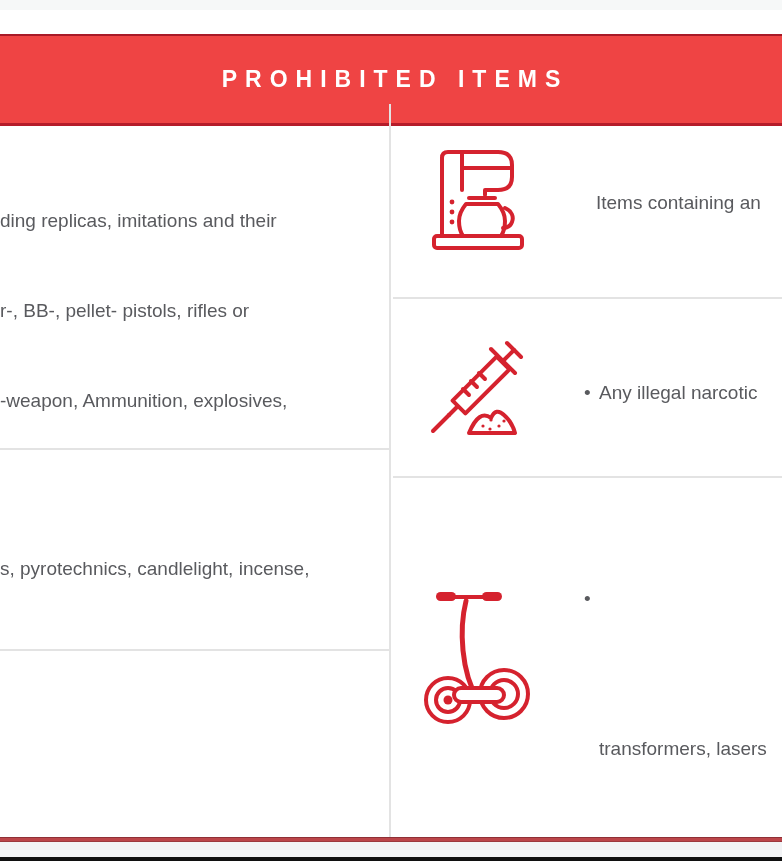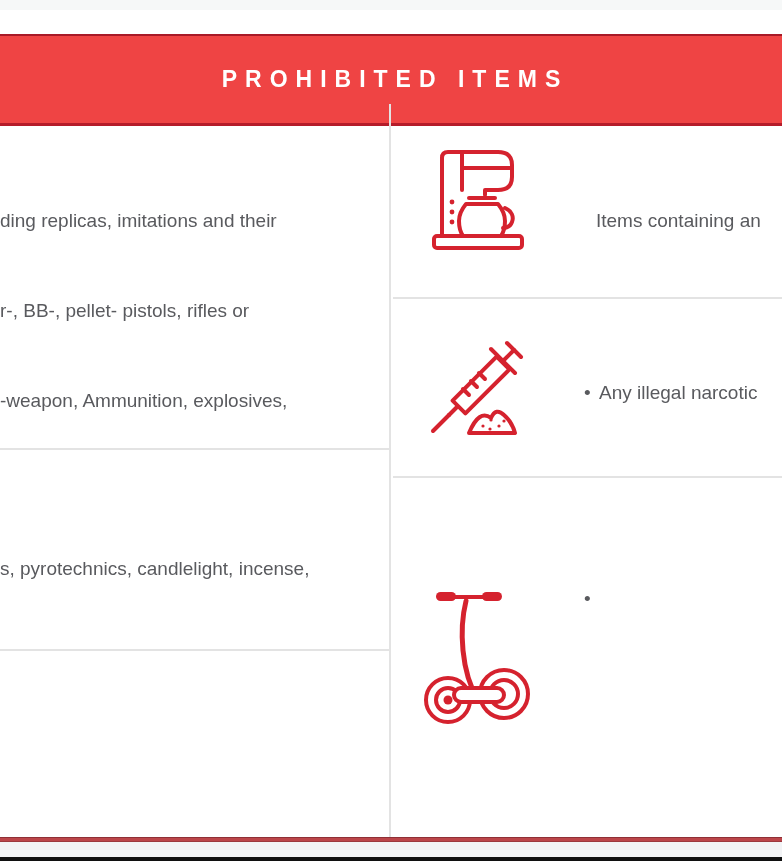--- a/index.html
+++ b/index.html
@@ -23,21 +23,21 @@
   .hl-right1{left:393px;top:297px;width:389px;}
   .hl-right2{left:393px;top:476px;width:389px;}
   .txt{
     position:absolute;color:#595a5e;font-size:19px;line-height:30px;
     white-space:pre;overflow:hidden;
   }
   .lblock{left:0;width:388px;}
   .lb1{top:146px;height:272px;}
   .lb2{top:494px;height:122px;}
   .lb3{top:703px;height:62px;}
-  .rb1{left:596px;top:146px;width:186px;height:122px;}
+  .rb1{left:596px;top:128px;width:186px;height:122px;}
   .rb2{left:584px;top:318px;width:198px;height:152px;}
   .rb3{left:584px;top:524px;width:198px;height:272px;}
   .bline{display:flex;}
   .bullet{display:inline-block;width:15px;flex:0 0 15px;}
   .btext{white-space:pre;}
   .icon{position:absolute;}
   .icon-coffee{left:428px;top:146px;}
   .icon-syringe{left:419px;top:333px;}
   .icon-segway{left:416px;top:584px;}
   .footer-redline{
@@ -153,20 +153,24 @@
     
   </div>
 
   <div class="txt rb3">
     <div class="bline">
       <span class="bullet">•</span>
     </div>
     <div class="bline">
       <span class="bullet"></span>
     </div>
+    <div class="bline">
+      <span class="bullet"></span>
+      <span class="btext">transformers, lasers</span>
+    </div>
     
     
     
     
     
     
   </div>
 
   <div class="footer-redline"></div>
   <div class="footer-strip"></div>

